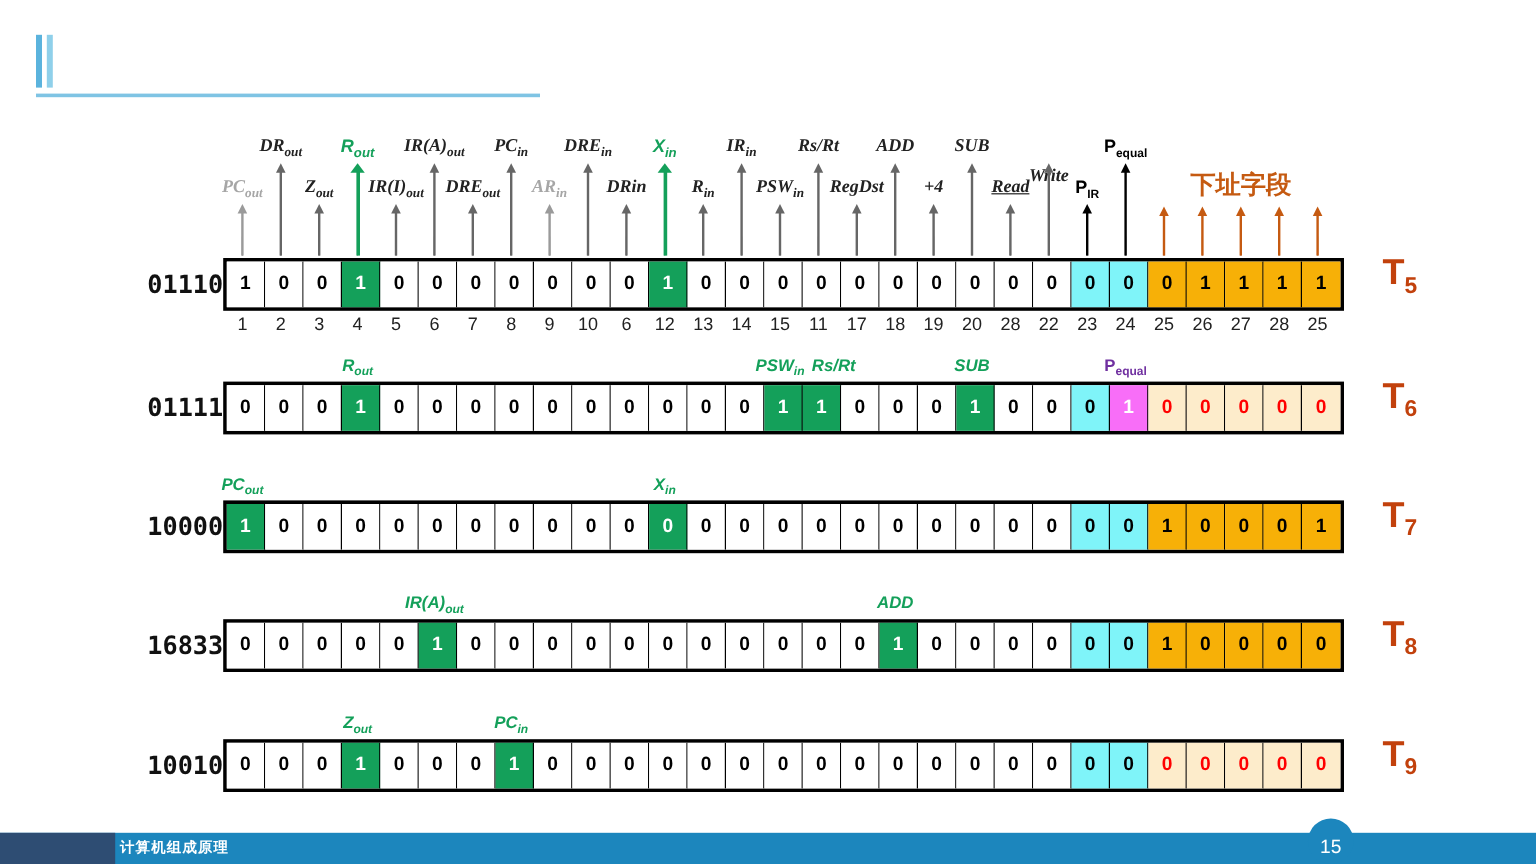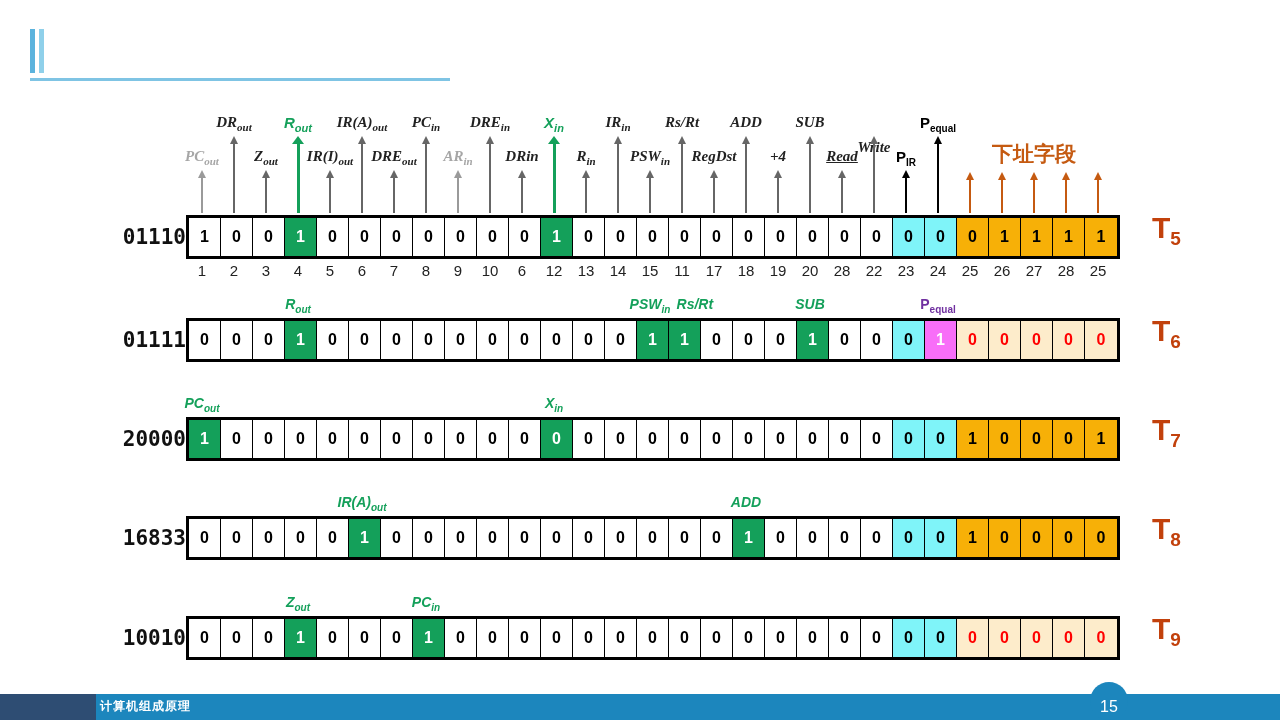--- a/index.html
+++ b/index.html
@@ -378,21 +378,21 @@
           <div class="cell magenta">1</div>
           <div class="cell cream">0</div>
           <div class="cell cream">0</div>
           <div class="cell cream">0</div>
           <div class="cell cream">0</div>
           <div class="cell cream">0</div>
         </div>
         <div class="tlabel">T<sub>6</sub></div>
       </div>
       <div class="row-wrap" style="top: 417px;">
-        <div class="addr">20000</div>
+        <div class="addr">10000</div>
         <div class="siglabel" style="left: 202px; top: -22px;">PC<sub>out</sub></div>
         <div class="siglabel" style="left: 554px; top: -22px;">X<sub>in</sub></div>
         <div class="bitrow">
           <div class="cell green">1</div>
           <div class="cell">0</div>
           <div class="cell">0</div>
           <div class="cell">0</div>
           <div class="cell">0</div>
           <div class="cell">0</div>
           <div class="cell">0</div>

